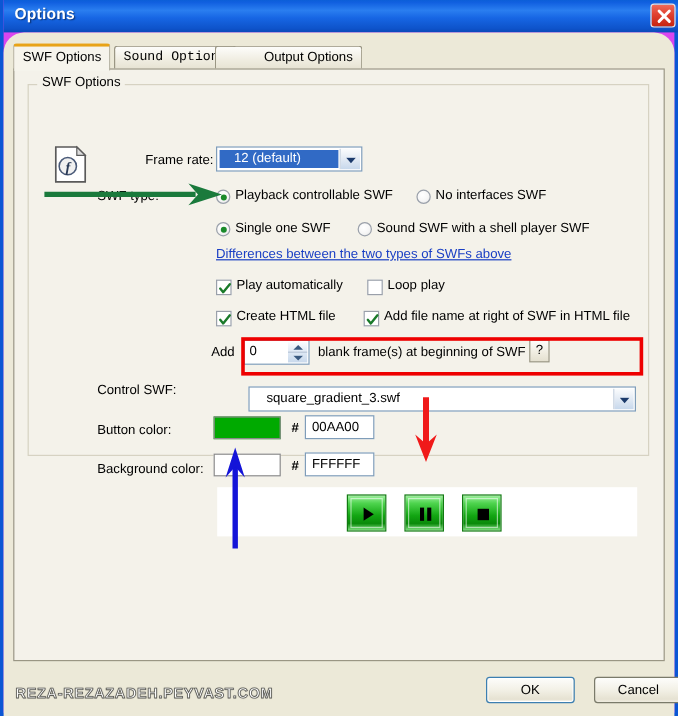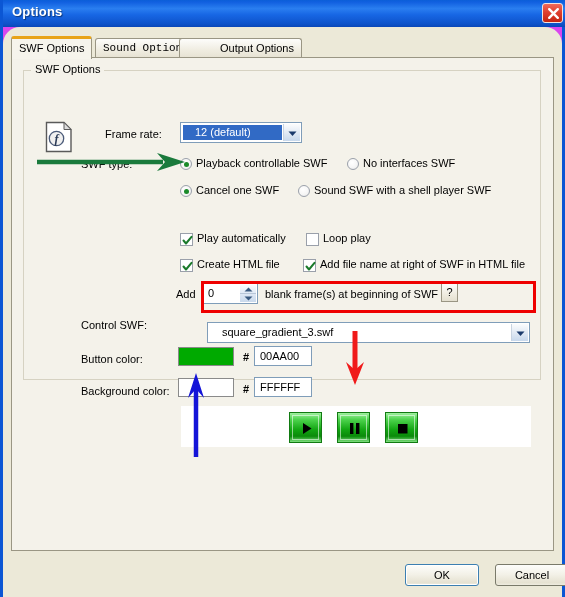--- a/index.html
+++ b/index.html
@@ -296,21 +296,21 @@
 
     <div id="swf-icon">
       <svg width="28" height="32" viewBox="0 0 28 32">
         <path d="M1.5 1.5 H19 L26 8.5 V30.5 H1.5 Z" fill="#ffffff" stroke="#5a5a5a" stroke-width="1.4"></path>
         <path d="M19 1.5 V8.5 H26 Z" fill="#dcdcdc" stroke="#5a5a5a" stroke-width="1"></path>
         <circle cx="11.5" cy="17.5" r="7.2" fill="#f0f0f0" stroke="#4a5a78" stroke-width="1.3"></circle>
         <text x="11.5" y="22.4" font-family="Liberation Serif, serif" font-size="12" font-style="italic" font-weight="bold" fill="#2a3a56" text-anchor="middle">f</text>
       </svg>
     </div>
 
-    <div class="lbl" style="left:62px; top:101px;padding-left:40px;">Frame rate:</div>
+    <div class="lbl" style="left:78px; top:101px;padding-left:40px;">Frame rate:</div>
     <div class="combo" style="left:177px; top:95px; width:122px;">
       <div class="val sel">12 (default)</div>
       <div class="arrow">
         <svg width="9" height="6" viewBox="0 0 9 6">
             <path d="M0.5 0.5 L4.5 5 L8.5 0.5 Z" fill="#1b3a6b"></path>
           </svg>
       </div>
     </div>
 
     <div class="lbl" style="left:78px; top:131px;">SWF type:</div>
@@ -318,27 +318,28 @@
     <div class="radio on" style="left:177px; top:130px;">
       <div class="rdot"></div>
       <div class="rlbl">Playback controllable SWF</div>
     </div>
     <div class="radio" style="left:344px; top:130px;">
       <div class="rdot"></div>
       <div class="rlbl">No interfaces SWF</div>
     </div>
     <div class="radio on" style="left:177px; top:157px;">
       <div class="rdot"></div>
-      <div class="rlbl">Cancel one SWF</div>
+      <div class="rlbl">Single one SWF</div>
     </div>
     <div class="radio" style="left:295px; top:157px;">
       <div class="rdot"></div>
       <div class="rlbl">Sound SWF with a shell player SWF</div>
     </div>
 
+    <div id="swf-link" style="left:177px; top:179px;">Differences between the two types of SWFs above</div>
 
     <div class="check on" style="left:177px; top:205px;">
       <div class="cbox">
         <svg width="11" height="11" viewBox="0 0 11 11">
             <path d="M1.5 5.5 L4 8.5 L9.5 1.8" stroke="#1a7a2a" stroke-width="2" fill="none" stroke-linecap="round" stroke-linejoin="round"></path>
           </svg>
       </div>
       <div class="clbl">Play automatically</div>
     </div>
     <div class="check" style="left:303px; top:205px;">
@@ -422,20 +423,21 @@
           <rect x="12" y="11" width="9.5" height="9.5" fill="#000000"></rect>
         </svg>
       </div>
     </div>
 
     <div class="dlgbtn default" style="left:402px; top:537px;text-align:center;">OK</div>
     <div class="dlgbtn" style="left:492px; top:537px;">Cancel</div>
 
   </div>
 
+  <div id="watermark">REZA-REZAZADEH.PEYVAST.COM</div>
 
   <div id="redbox"></div>
 
   <svg class="anno" style="left:32px; top:150px;" width="152" height="24" viewBox="0 0 152 24">
     <path d="M2 12 L128 12" stroke="#1a7a3c" stroke-width="4.5" stroke-linecap="butt"></path>
     <path d="M122 3 L150 12 L122 21 L130 12 Z" fill="#1a7a3c"></path>
   </svg>
 
   <svg class="anno" style="left:340px; top:330px;" width="24" height="56" viewBox="0 0 24 56">
     <path d="M12 1 L12 40" stroke="#f01a1a" stroke-width="5" stroke-linecap="butt"></path>

